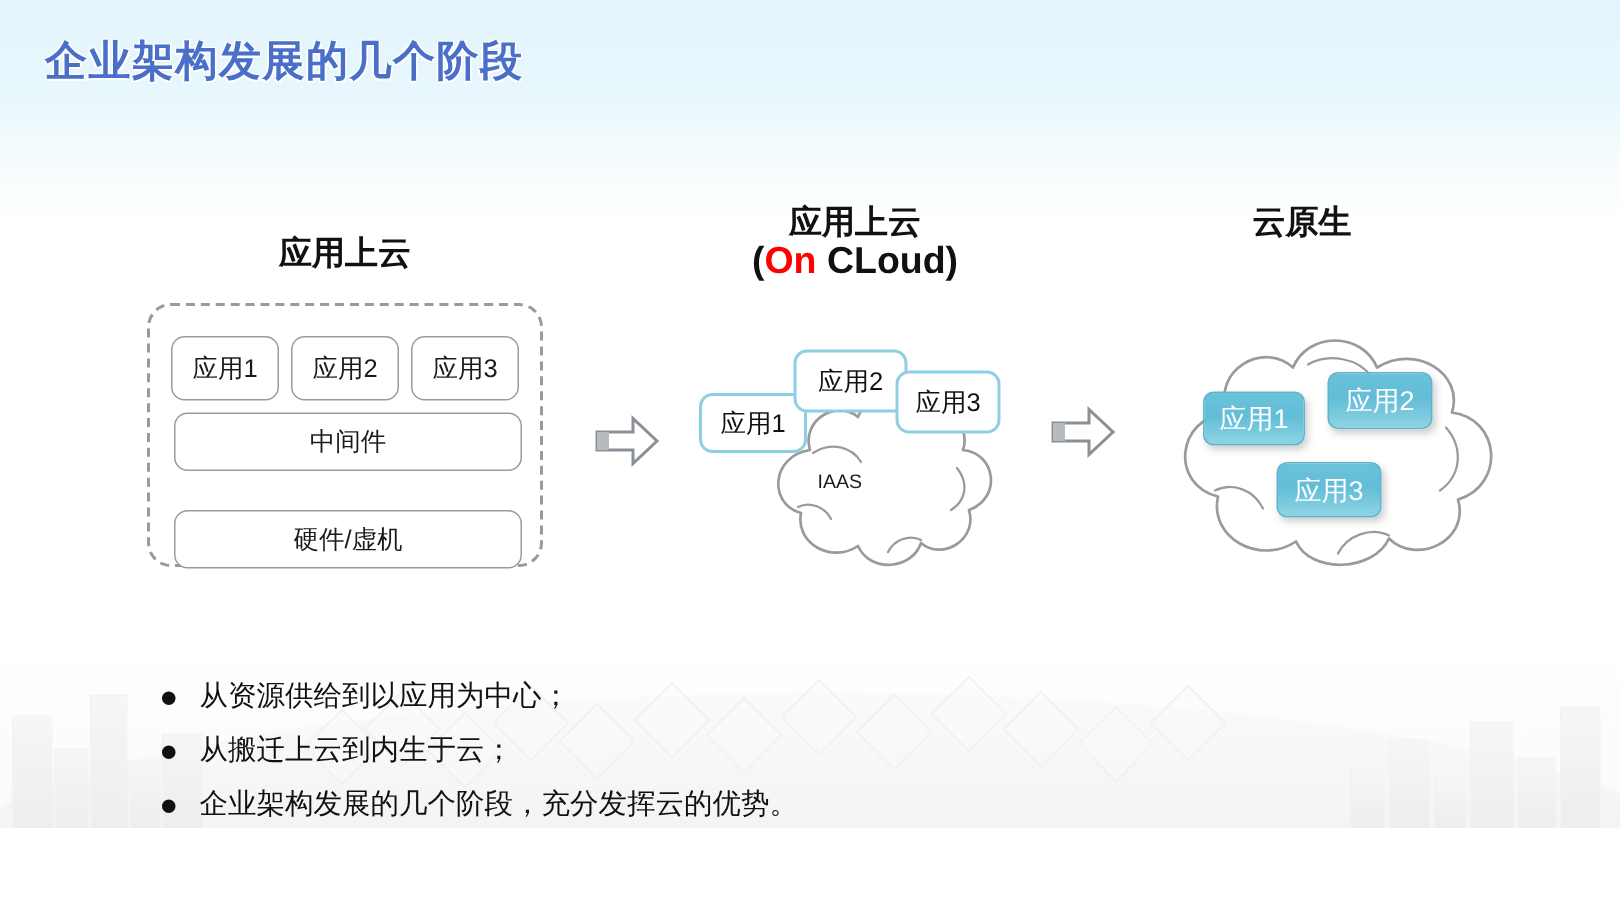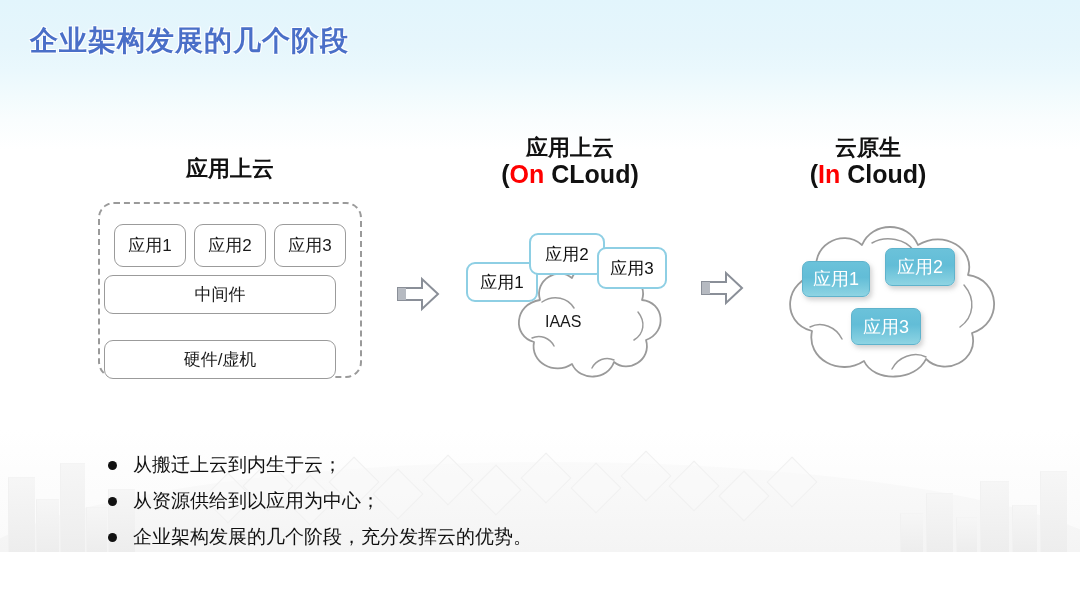--- a/index.html
+++ b/index.html
@@ -116,21 +116,21 @@
     font-size: 17px;
     display: flex;
     align-items: center;
     justify-content: center;
     white-space: nowrap;
   }
   .app-sm { width: 72px; height: 43px; top: 224px; }
   .app-sm.a1 { left: 114px; }
   .app-sm.a2 { left: 194px; }
   .app-sm.a3 { left: 274px; }
-  .row-wide { left: 104px; width: 232px; height: 39px; }
+  .row-wide { left: 116px; width: 232px; height: 39px; }
   .row-wide.r1 { top: 275px; }
   .row-wide.r2 { top: 324px; margin-top: 16px; }
 
   
   .arrow {
     position: absolute;
     width: 44px;
     height: 36px;
   }
 
@@ -146,21 +146,21 @@
     border-radius: 9px;
     color: #111111;
     font-size: 17px;
     display: flex;
     align-items: center;
     justify-content: center;
     white-space: nowrap;
   }
   .cloud-label {
     position: absolute;
-    font-size: 16px;
+    font-size: 13px;
     color: #1a1a1a;
     white-space: nowrap;
   }
 
   
   .chip-fill {
     position: absolute;
     box-sizing: border-box;
     border-radius: 7px;
     background: linear-gradient(to bottom, #6bc2da 0%, #62bdd7 45%, #8ed4e3 100%);
@@ -286,21 +286,20 @@
 
   <div class="arrow" style="left:700px; top:270px;">
     <svg width="44" height="36" viewBox="0 0 44 36">
       <path d="M2 12 H26 V3 L42 18 L26 33 V24 H2 Z" fill="#ffffff" stroke="#8a8f98" stroke-width="2" stroke-linejoin="miter"></path>
       <rect x="2" y="12" width="8" height="12" fill="#b6bac1"></rect>
     </svg>
   </div>
 
   <div class="sec-title" style="left:758px; top:134px; width:220px;">
     <span class="line1">云原生</span>
-    <span class="line2"><span>(</span><span class="red">In</span><span> Cloud</span><span>)</span></span>
   </div>
 
   <div class="cloud-svg" style="left:760px; top:215px;">
     <svg width="250" height="165" viewBox="0 0 250 165">
       <path d="M58 60
                C48 32, 82 12, 102 30
                C112 6, 148 6, 158 30
                C184 14, 216 34, 208 60
                C240 64, 244 108, 212 118
                C220 146, 184 162, 166 144
@@ -315,25 +314,25 @@
     </svg>
   </div>
 
   <div class="chip-fill" style="left:802px; top:261px; width:68px; height:36px;">应用1</div>
   <div class="chip-fill" style="left:885px; top:248px; width:70px; height:38px;">应用2</div>
   <div class="chip-fill" style="left:851px; top:308px; width:70px; height:37px;">应用3</div>
 
   <div class="bullets">
     <div class="bullet-row">
       <span class="bullet-dot"></span>
-      <span class="bullet-text">从搬迁上云到内生于云；</span>
+      <span class="bullet-text">从资源供给到以应用为中心；</span>
     </div>
     <div class="bullet-row">
       <span class="bullet-dot"></span>
-      <span class="bullet-text">从资源供给到以应用为中心；</span>
+      <span class="bullet-text">从搬迁上云到内生于云；</span>
     </div>
     <div class="bullet-row">
       <span class="bullet-dot"></span>
       <span class="bullet-text">企业架构发展的几个阶段，充分发挥云的优势。</span>
     </div>
   </div>
 
 </div>
 
 </body></html>

